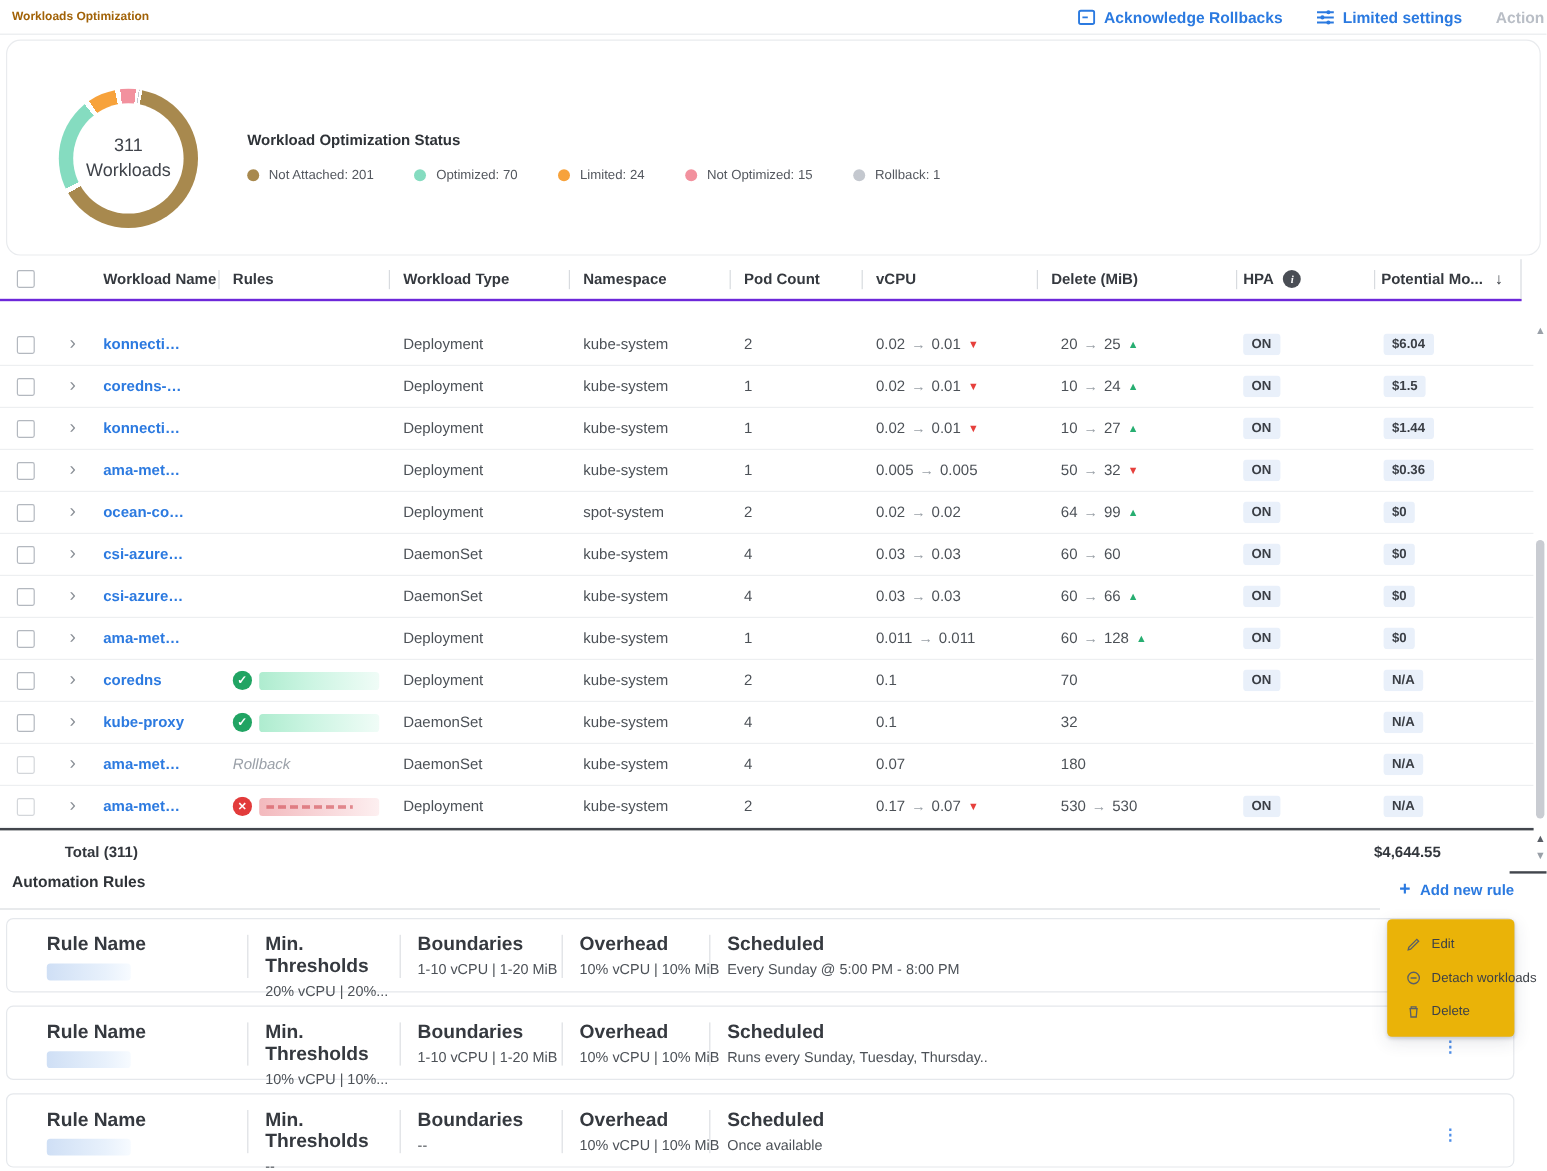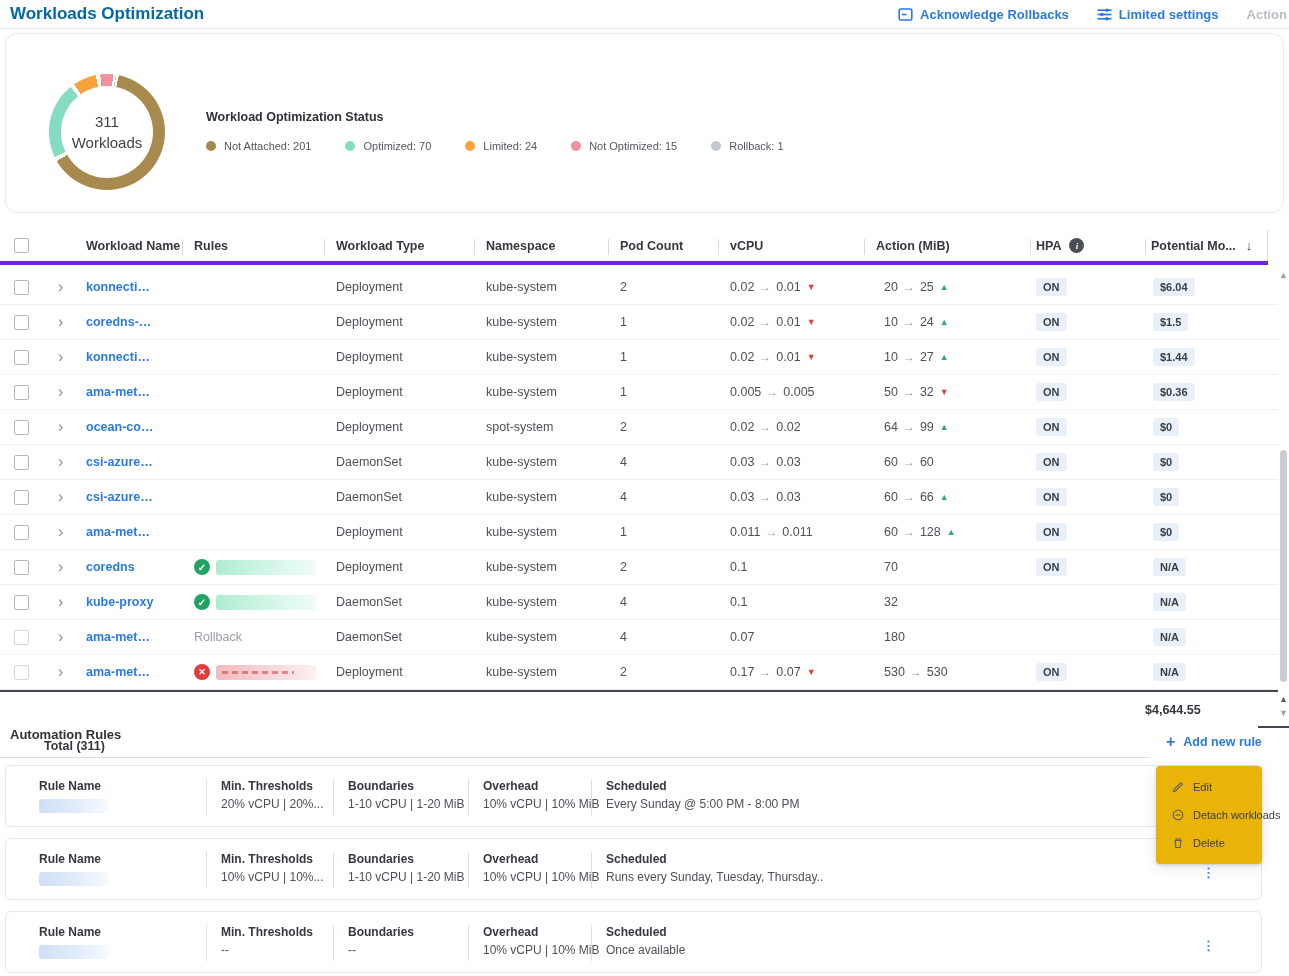--- a/index.html
+++ b/index.html
@@ -1,41 +1,41 @@
 <!DOCTYPE html>
 <html><head>
 <meta charset="utf-8">
 <style>
   * { margin:0; padding:0; box-sizing:border-box; }
   html,body { width:1289px; height:976px; background:#fff; font-family:"Liberation Sans", sans-serif; color:#43474e; overflow:hidden; }
   #app { position:relative; width:1289px; height:976px; overflow:hidden; background:#fff; }
 
   
   .topbar { position:absolute; top:0; left:0; right:0; height:29px; background:#fff; border-bottom:1px solid #e9ebee; display:flex; align-items:center; justify-content:space-between; padding:0 0 0 10px; }
-  .page-title { font-size:17px; font-weight:bold; color:#0369a1; }
+  .page-title { font-size:10px; font-weight:bold; color:#a16207; }
   .top-actions { display:flex; align-items:center; gap:28px; padding-right:2px; }
   .top-action { display:flex; align-items:center; gap:7px; font-size:13px; font-weight:bold; color:#2b7ae0; cursor:pointer; white-space:nowrap; }
   .top-action.disabled { color:#b9bec6; }
   .top-action svg { display:block; }
 
   
   .summary-card { position:absolute; top:33px; left:5px; right:5px; height:180px; background:#fff; border:1px solid #e9ebee; border-radius:12px; }
   .donut-wrap { position:absolute; left:43px; top:40px; width:116px; height:116px; }
   .donut { width:116px; height:116px; border-radius:50%; position:relative; }
   .donut::after { content:""; position:absolute; inset:12px; background:#fff; border-radius:50%; }
   .donut-center { position:absolute; inset:0; display:flex; flex-direction:column; align-items:center; justify-content:center; z-index:2; font-size:15px; color:#3f434a; line-height:1.4; }
   .legend-block { position:absolute; left:200px; top:76px; }
   .legend-title { font-size:12.5px; font-weight:bold; color:#2f3338; }
   .legend-items { display:flex; align-items:center; gap:34px; margin-top:16px; }
   .legend-item { display:flex; align-items:center; gap:8px; font-size:11px; color:#54585f; }
   .legend-dot { width:10px; height:10px; border-radius:50%; flex:0 0 auto; }
 
   
   .grid-row { display:grid; grid-template-columns:44px 30px 108px 142px 150px 134px 110px 146px 166px 115px 1fr; align-items:center; }
-  .thead { position:absolute; top:230px; left:0; width:1268px; height:35px; border-bottom:4px solid #6d28d9; background:#fff; font-size:12.5px; font-weight:bold; color:#35393f; }
+  .thead { position:absolute; top:216px; left:0; width:1268px; height:35px; border-bottom:2px solid #6d28d9; background:#fff; font-size:12.5px; font-weight:bold; color:#35393f; }
   .th { position:relative; height:100%; display:flex; align-items:center; padding-left:12px; }
   .th.sep::before { content:""; position:absolute; left:0; top:9px; height:16px; width:1px; background:#d8dbdf; }
   .th.cb { padding-left:14px; }
   .th.hpa { padding-left:6px; }
   .th.potential { padding-left:6px; border-right:1px solid #d8dbdf; }
   .info-icon { width:15px; height:15px; border-radius:50%; background:#4a4e55; color:#fff; font-size:9px; font-weight:bold; display:inline-flex; align-items:center; justify-content:center; margin-left:8px; font-family:"Liberation Serif",serif; font-style:italic; }
   .sort-icon { margin-left:10px; font-size:13px; font-weight:normal; color:#3c4047; }
   .checkbox { width:15px; height:15px; border:1.5px solid #b3b8bf; border-radius:2px; background:#fff; display:inline-block; }
   .tbody { position:absolute; top:270px; left:0; width:1278px; }
   .trow { height:35px; border-bottom:1px solid #edeff1; background:#fff; font-size:12.5px; color:#4c5157; }
@@ -51,37 +51,37 @@
   .tri { font-size:9px; margin-left:6px; }
   .tri.up { color:#27ae71; }
   .tri.down { color:#e6403c; }
   .badge { background:#e9f0fa; border-radius:3px; padding:3px 7px; font-size:11px; font-weight:bold; color:#3a3e45; }
   .rule-ok-icon { width:16px; height:16px; border-radius:50%; background:#21a463; color:#fff; font-size:10px; font-weight:bold; display:inline-flex; align-items:center; justify-content:center; flex:0 0 auto; }
   .rule-err-icon { width:16px; height:16px; border-radius:50%; background:#e23b3b; color:#fff; font-size:9px; font-weight:bold; display:inline-flex; align-items:center; justify-content:center; flex:0 0 auto; }
   .pill { height:15px; width:100px; border-radius:3px; margin-left:6px; }
   .pill.green { background:linear-gradient(90deg,#aeeccf 0%,#cdf5e3 45%,#f0fcf7 100%); }
   .pill.red { background:linear-gradient(90deg,#f3b9bd 0%,#f8d7da 55%,#fdeff0 100%); position:relative; }
   .pill.red::after { content:""; position:absolute; left:6px; top:6px; height:3px; width:72px; background:repeating-linear-gradient(90deg, rgba(205,62,70,.55) 0 6px, transparent 6px 10px); }
-  .rollback-text { color:#9aa0a8; }
+  .rollback-text { color:#9aa0a8;font-style:italic; }
 
   
   .total-row { position:absolute; top:690px; left:0; width:1278px; height:37px; border-top:2px solid #42464d; background:#fff; font-size:12.5px; font-weight:bold; color:#33373d; }
-  .total-label { position:absolute; left:44px; top:11px;margin-top:36px; }
+  .total-label { position:absolute; left:54px; top:11px; }
   .total-value { position:absolute; left:1145px; top:11px; }
   .auto-title { position:absolute; top:727px; left:10px; font-size:13px; font-weight:bold; color:#2f3338; }
   .auto-divider { position:absolute; top:757px; left:0; width:1150px; height:1px; background:#d9dcdf; }
   .add-rule { position:absolute; top:733px; left:1166px; display:flex; align-items:center; gap:8px; color:#2b7ae0; font-size:12.5px; font-weight:bold; cursor:pointer; }
   .add-rule .plus { font-size:16px; font-weight:bold; }
 
   .rules-wrap { position:absolute; top:765px; left:5px; width:1257px; }
   .rule-card { position:relative; height:62px; border:1px solid #e5e8ec; border-radius:6px; background:#fff; margin-bottom:11px; display:grid; grid-template-columns:200px 127px 135px 123px 1fr; align-items:start; padding-top:13px; }
   .rc-col { padding-left:14px; position:relative; height:36px; }
   .rc-col.first { padding-left:33px; }
   .rc-col:not(.first) { border-left:1px solid #dcdfe3; }
-  .rc-label { font-size:12px; font-weight:bold; color:#35393f; }
+  .rc-label { font-size:16px; font-weight:bold; color:#35393f; }
   .rc-value { font-size:12px; color:#4c5157; margin-top:4px; white-space:nowrap; }
   .rc-pill { width:70px; height:14px; border-radius:3px; margin-top:6px; background:linear-gradient(90deg,#cfdff5 0%,#e8f1fc 70%,#f7fbff 100%); }
   .kebab { position:absolute; left:1196px; top:32px; color:#4d8ee8; font-size:13px; letter-spacing:0; line-height:4px; cursor:pointer; font-weight:bold; }
 
   
   .ctx-menu { position:absolute; top:766px; left:1156px; width:106px; background:#eab308; border-radius:4px; box-shadow:0 1px 3px rgba(40,50,70,.18), 0 4px 14px rgba(40,50,70,.12); z-index:30; padding:7px 0; }
   .ctx-item { display:flex; align-items:center; gap:9px; padding:8px 0 8px 16px; font-size:11px; color:#3d4147; cursor:pointer; white-space:nowrap; }
   .ctx-item svg { display:block; flex:0 0 auto; }
 
   
@@ -179,21 +179,21 @@
     <div class="th sep">
         <span>Namespace</span>
       </div>
     <div class="th sep">
         <span>Pod Count</span>
       </div>
     <div class="th sep">
         <span>vCPU</span>
       </div>
     <div class="th sep">
-        <span>Action (MiB)</span>
+        <span>Delete (MiB)</span>
       </div>
     <div class="th sep hpa">
         <span>HPA</span>
         <span class="info-icon">i</span>
       </div>
     <div class="th sep potential">
         <span>Potential Mo...</span>
         <span class="sort-icon">↓</span>
       </div>
   </div>

